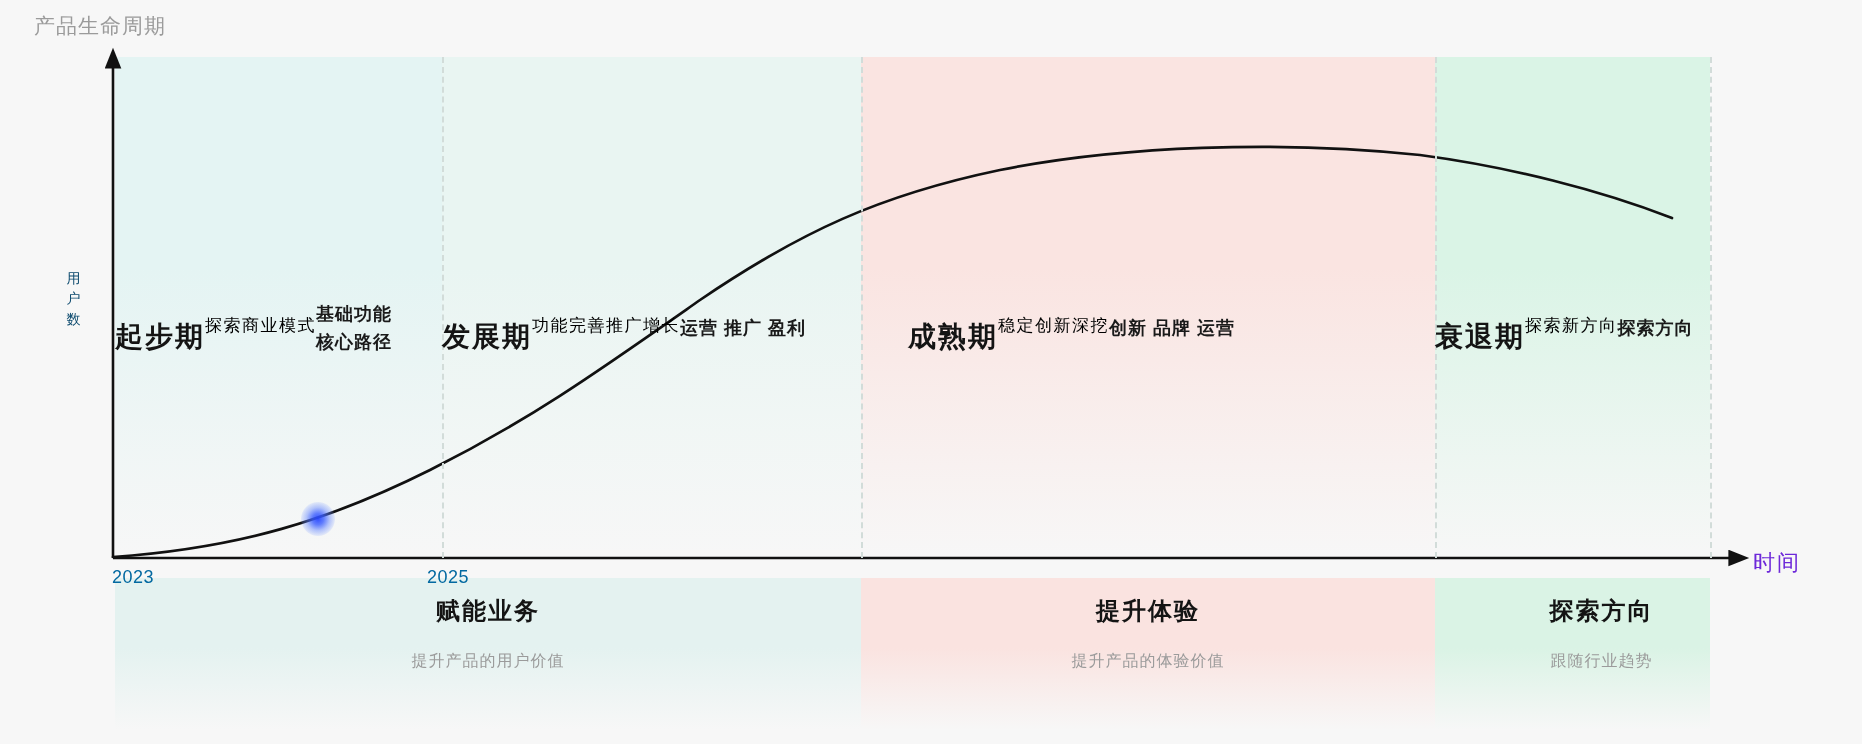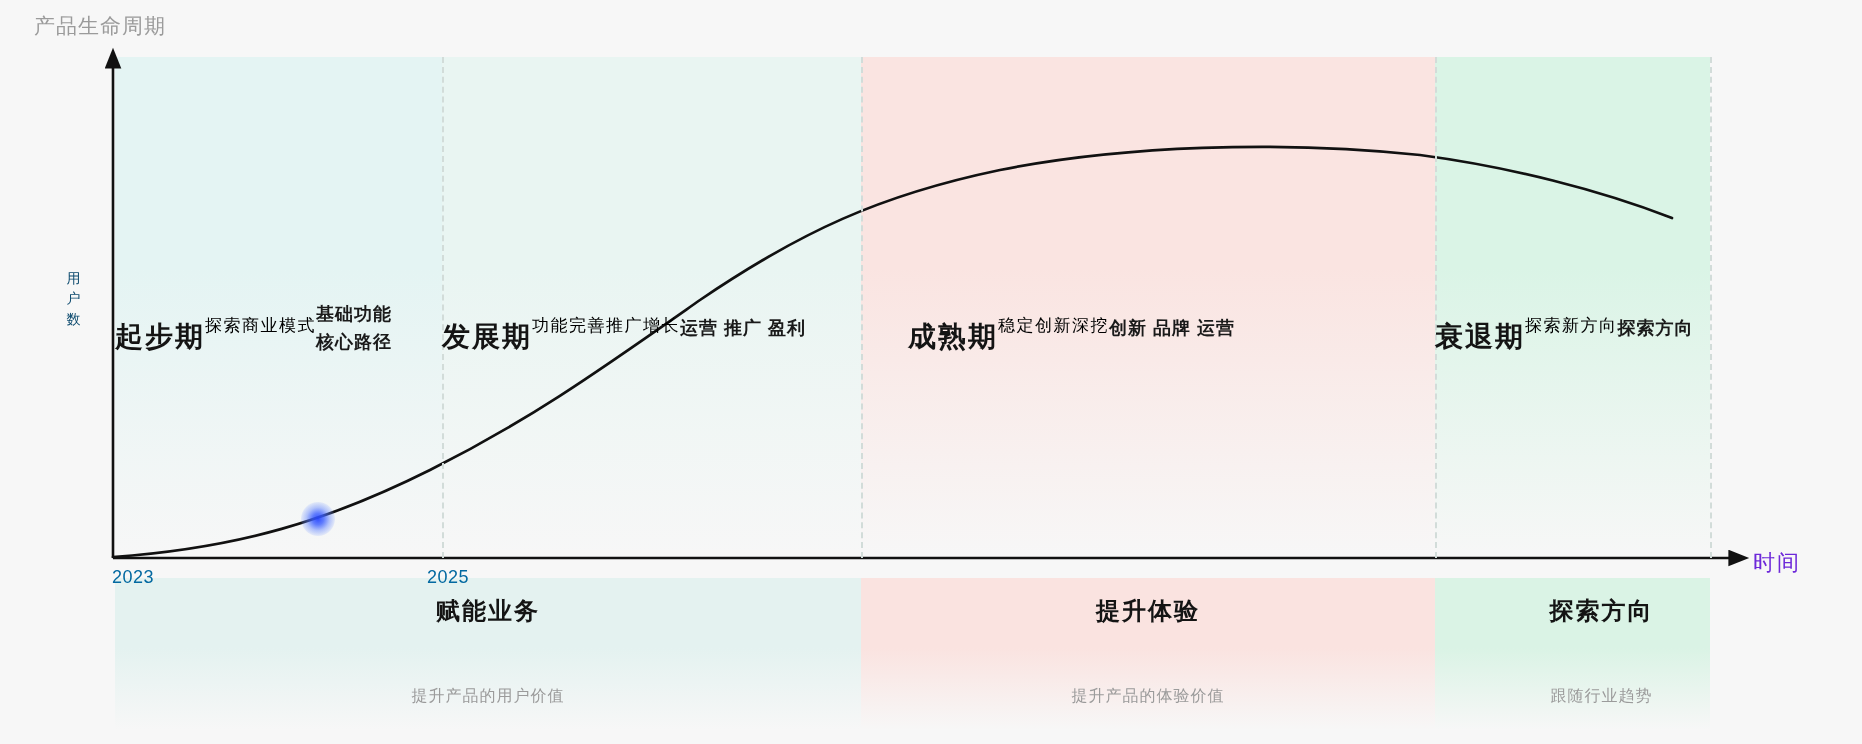--- a/index.html
+++ b/index.html
@@ -144,21 +144,20 @@
     height: 152px;
   }
   .goal-text {
     position: absolute;
     top: 578px;
     height: 152px;
     display: flex;
     flex-direction: column;
     align-items: center;
     pointer-events: none;
-    gap: 35px;
   }
   .goal-title {
     margin-top: 17px;
     font-size: 24px;
     font-weight: bold;
     color: #141414;
     letter-spacing: 2px;
     white-space: nowrap;
   }
   .goal-sub {

